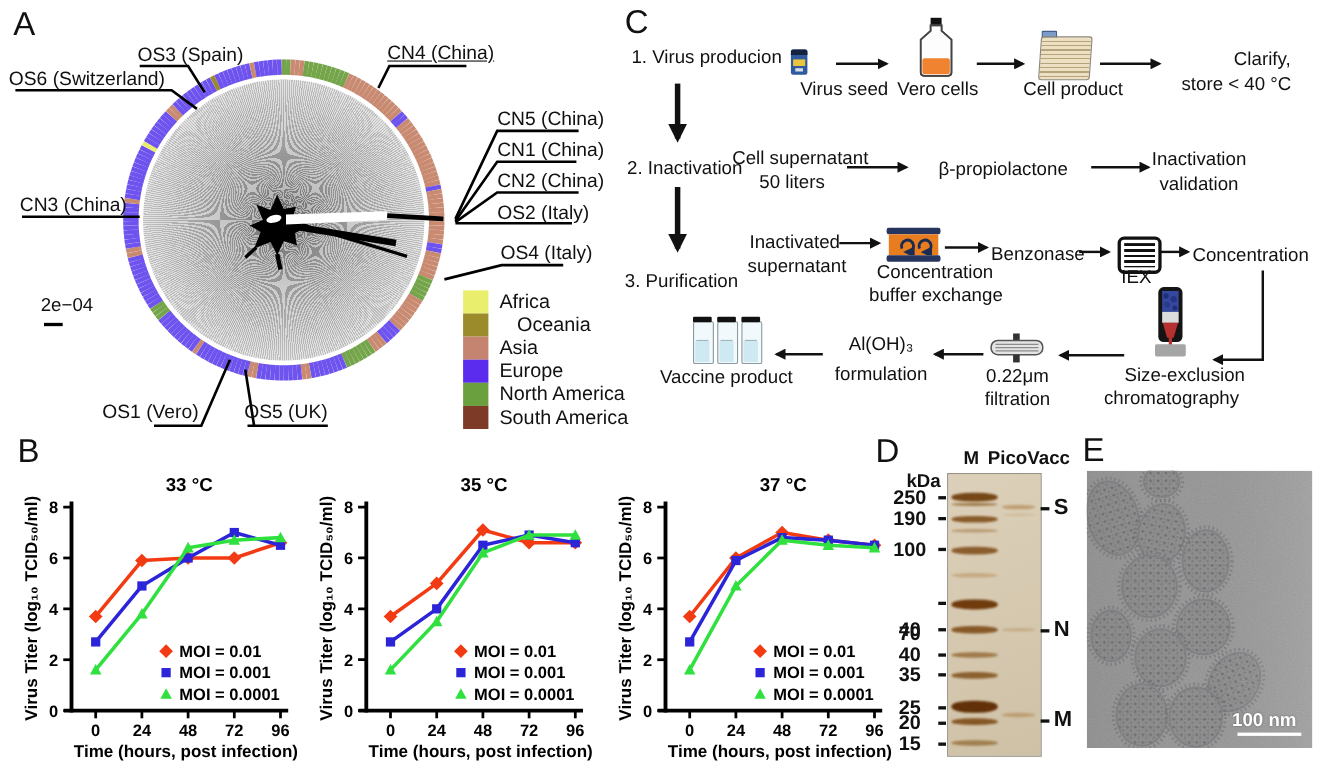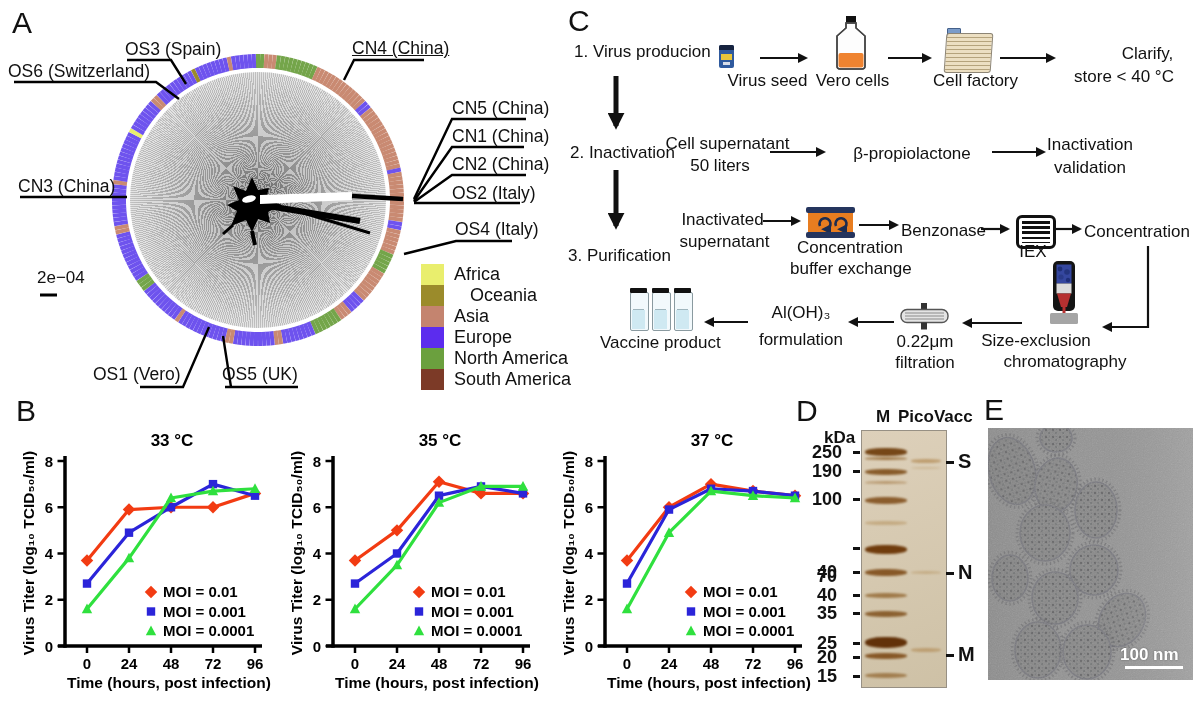--- a/index.html
+++ b/index.html
@@ -519,21 +519,21 @@
     <path d="M13,7 L13,12 L4,20 L4,50 Q4,53 7,53 L29,53 Q32,53 32,50 L32,20 L23,12 L23,7 Z" fill="#fdfdfd" stroke="#555" stroke-width="1.5"></path>
     <rect x="5.5" y="37" width="25" height="14.5" rx="2" fill="#ef8330"></rect>
     <path d="M13,7 L13,12 L4,20 L4,50 Q4,53 7,53 L29,53 Q32,53 32,50 L32,20 L23,12 L23,7 Z" fill="none" stroke="#444" stroke-width="1.5"></path>
   </svg>
   <div class="abs ctext cc" style="left:810px;top:71px;width:85px">Vero cells</div>
 
   <div class="abs" style="left:945px;top:31px;width:45px;height:40px">
     <div class="abs" style="left:2px;top:-3px;width:12px;height:8px;background:#7b9cc9;border:1px solid #44608a;border-radius:1px"></div>
     <div class="abs" style="left:0;top:2px;width:45px;height:38px;background:repeating-linear-gradient(180deg,#ecdfc2 0 3px,#b5a37c 3px 4px);border:1px solid #8d8575;border-radius:3px;transform:skewX(-4deg)"></div>
   </div>
-  <div class="abs ctext cc" style="left:928px;top:71px;width:95px">Cell factory</div>
+  <div class="abs ctext cc" style="left:928px;top:71px;width:95px">Cell product</div>
   <div class="abs ctext cc" style="left:1100px;top:44px;width:95px">Clarify,</div>
   <div class="abs ctext cc" style="left:1045px;top:67px;width:158px">store &lt; 40 °C</div>
 
   <div class="abs ctext" style="left:570px;top:143px">2. Inactivation</div>
   <div class="abs ctext cc" style="left:650px;top:134px;width:155px">Cell supernatant</div>
   <div class="abs ctext cc" style="left:650px;top:156px;width:140px">50 liters</div>
   <div class="abs ctext cc" style="left:832px;top:144px;width:160px">β-propiolactone</div>
   <div class="abs ctext cc" style="left:1030px;top:135px;width:120px">Inactivation</div>
   <div class="abs ctext cc" style="left:1030px;top:158px;width:120px">validation</div>
 
@@ -570,21 +570,21 @@
     <rect x="10.5" y="4.5" width="15" height="19" fill="#35479f"></rect>
     <circle cx="14" cy="9" r="2.4" fill="#1f2f78"></circle>
       <circle cx="21" cy="12" r="2.8" fill="#24357f"></circle>
     <circle cx="15" cy="17" r="2.6" fill="#2a3b8a"></circle>
       <circle cx="22" cy="20" r="2.2" fill="#1f2f78"></circle>
     <rect x="10.5" y="23.5" width="15" height="10" fill="#dcdcdc"></rect>
     <polygon points="11,33.5 25,33.5 21,47 15,47" fill="#b63030"></polygon>
     <rect x="16.5" y="46" width="3" height="8" fill="#b63030"></rect>
     <rect x="4" y="53" width="28" height="11" rx="1.5" fill="#a5a5a5"></rect>
   </svg>
-  <div class="abs ctext cc" style="left:976px;top:331px;width:120px">Size-exclusion</div>
+  <div class="abs ctext cc" style="left:1017px;top:331px;width:120px">Size-exclusion</div>
   <div class="abs ctext cc" style="left:998px;top:352px;width:134px">chromatography</div>
 
   <svg class="abs" style="left:900px;top:303px" width="49" height="27" viewBox="0 0 49 27">
     <rect x="21" y="0" width="6" height="7" fill="#333"></rect>
     <rect x="1" y="6.5" width="47" height="13" rx="6" fill="#e4e4e4" stroke="#555" stroke-width="1.4"></rect>
     <path d="M5,10 L44,10 M5,13 L44,13 M5,16 L44,16" stroke="#8a8a8a" stroke-width="1.2"></path>
     <rect x="21" y="19.5" width="6" height="7" fill="#333"></rect>
   </svg>
   <div class="abs ctext cc" style="left:893px;top:332px;width:64px">0.22μm</div>
   <div class="abs ctext cc" style="left:893px;top:353px;width:64px">filtration</div>

